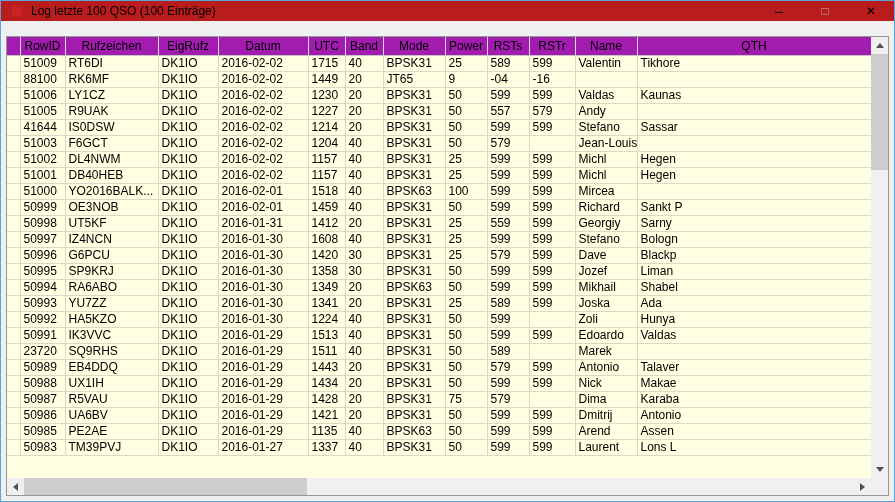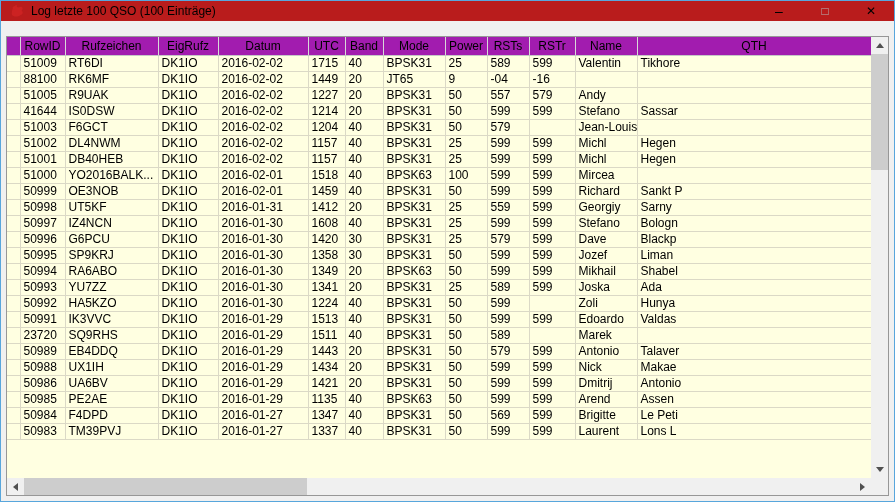--- a/index.html
+++ b/index.html
@@ -150,20 +150,35 @@
               <td>20</td>
               <td>JT65</td>
               <td>9</td>
               <td>-04</td>
               <td>-16</td>
               <td></td>
               <td></td>
             </tr>
             <tr>
               <td class="gutter"></td>
+              <td>51006</td>
+              <td>LY1CZ</td>
+              <td>DK1IO</td>
+              <td>2016-02-02</td>
+              <td>1230</td>
+              <td>20</td>
+              <td>BPSK31</td>
+              <td>50</td>
+              <td>599</td>
+              <td>599</td>
+              <td>Valdas</td>
+              <td>Kaunas</td>
+            </tr>
+            <tr>
+              <td class="gutter"></td>
               <td>51005</td>
               <td>R9UAK</td>
               <td>DK1IO</td>
               <td>2016-02-02</td>
               <td>1227</td>
               <td>20</td>
               <td>BPSK31</td>
               <td>50</td>
               <td>557</td>
               <td>579</td>
@@ -420,20 +435,35 @@
               <td>20</td>
               <td>BPSK31</td>
               <td>50</td>
               <td>599</td>
               <td>599</td>
               <td>Nick</td>
               <td>Makae</td>
             </tr>
             <tr>
               <td class="gutter"></td>
+              <td>50987</td>
+              <td>R5VAU</td>
+              <td>DK1IO</td>
+              <td>2016-01-29</td>
+              <td>1428</td>
+              <td>20</td>
+              <td>BPSK31</td>
+              <td>75</td>
+              <td>579</td>
+              <td></td>
+              <td>Dima</td>
+              <td>Karaba</td>
+            </tr>
+            <tr>
+              <td class="gutter"></td>
               <td>50986</td>
               <td>UA6BV</td>
               <td>DK1IO</td>
               <td>2016-01-29</td>
               <td>1421</td>
               <td>20</td>
               <td>BPSK31</td>
               <td>50</td>
               <td>599</td>
               <td>599</td>
@@ -447,35 +477,20 @@
               <td>DK1IO</td>
               <td>2016-01-29</td>
               <td>1135</td>
               <td>40</td>
               <td>BPSK63</td>
               <td>50</td>
               <td>599</td>
               <td>599</td>
               <td>Arend</td>
               <td>Assen</td>
-            </tr>
-            <tr>
-              <td class="gutter"></td>
-              <td>50984</td>
-              <td>F4DPD</td>
-              <td>DK1IO</td>
-              <td>2016-01-27</td>
-              <td>1347</td>
-              <td>40</td>
-              <td>BPSK31</td>
-              <td>50</td>
-              <td>569</td>
-              <td>599</td>
-              <td>Brigitte</td>
-              <td>Le Peti</td>
             </tr>
             <tr>
               <td class="gutter"></td>
               <td>50983</td>
               <td>TM39PVJ</td>
               <td>DK1IO</td>
               <td>2016-01-27</td>
               <td>1337</td>
               <td>40</td>
               <td>BPSK31</td>

